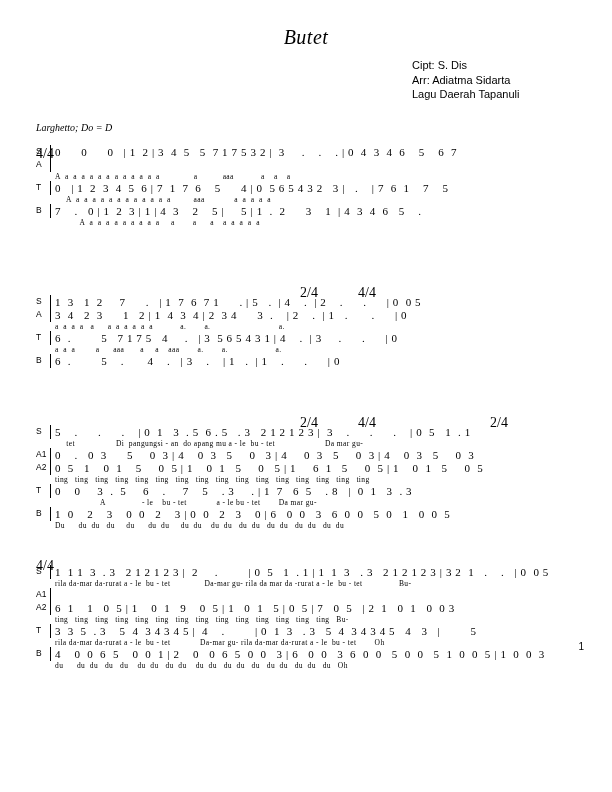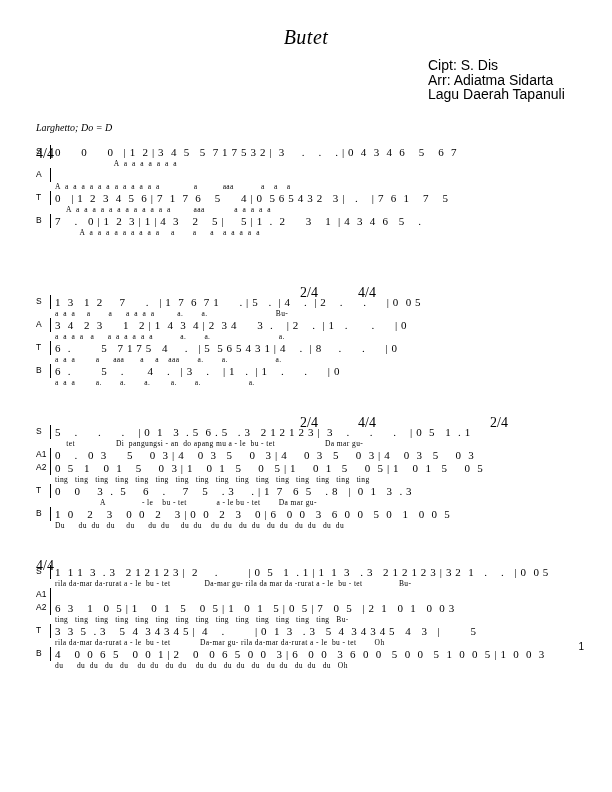--- a/index.html
+++ b/index.html
@@ -28,23 +28,23 @@
     width: 612px;
     text-align: center;
     font-family: "Liberation Serif", serif;
     font-style: italic;
     font-size: 20px;
     letter-spacing: 0.5px;
   }
   .credits {
     position: absolute;
     top: 58px;
-    left: 428px;
+    left: 412px;
     font-family: "Liberation Sans", sans-serif;
-    font-size: 14px;
+    font-size: 11px;
     line-height: 14.5px;
   }
   .tempo {
     position: absolute;
     top: 122px;
     left: 36px;
     font-family: "Liberation Serif", serif;
     font-style: italic;
     font-size: 10px;
   }
@@ -142,23 +142,20 @@
   <div class="meter m-sys3b">4/4</div>
   <div class="meter m-sys3c">2/4</div>
   <div class="meter m-sys4">4/4</div>
 
   <div class="system sys1">
     <div class="staff-row">
       <span class="voice-label">S</span>
       <span class="bar"></span>
       <span class="notes">0      0      0   | 1  2 | 3  4  5   5  7 1 7 5 3 2 |  3     .    .    . | 0  4  3  4  6    5    6  7</span>
     </div>
-    <div class="staff-row lyric">
-      <span class="lyrics">                          A  a  a  a  a  a  a  a                                          </span>
-    </div>
     <div class="staff-row">
       <span class="voice-label">A</span>
       <span class="bar"></span>
     </div>
     <div class="staff-row lyric">
       <span class="lyrics">A  a  a  a  a  a  a  a  a  a  a  a  a               a           aaa            a    a    a</span>
     </div>
     <div class="staff-row">
       <span class="voice-label">T</span>
       <span class="bar"></span>
@@ -176,67 +173,61 @@
       <span class="lyrics">           A  a  a  a  a  a  a  a  a  a     a        a      a    a  a  a  a  a</span>
     </div>
   </div>
 
   <div class="system sys2">
     <div class="staff-row">
       <span class="voice-label">S</span>
       <span class="bar"></span>
       <span class="notes">1  3   1  2     7      .   | 1  7  6  7 1      . | 5   .  | 4    .  | 2    .      .      | 0  0 5</span>
     </div>
-    <div class="staff-row lyric">
-      <span class="lyrics">a  a  a     a        a      a  a  a  a          a.        a.                              Bu-</span>
-    </div>
     <div class="staff-row">
       <span class="voice-label">A</span>
       <span class="bar"></span>
       <span class="notes">3  4   2  3      1   2 | 1  4  3  4 | 2  3 4      3  .    | 2    .  | 1   .       .      | 0</span>
     </div>
     <div class="staff-row lyric">
       <span class="lyrics">a  a  a  a   a      a  a  a  a  a  a            a.        a.                              a.</span>
     </div>
     <div class="staff-row">
       <span class="voice-label">T</span>
       <span class="bar"></span>
-      <span class="notes">6  .         5   7 1 7 5   4     .   | 5  5 6 5 4 3 1 | 4    .  | 8     .      .      | 0</span>
+      <span class="notes">6  .         5   7 1 7 5   4     .   | 3  5 6 5 4 3 1 | 4    .  | 3     .      .      | 0</span>
     </div>
     <div class="staff-row lyric">
       <span class="lyrics">a  a  a         a      aaa       a     a    aaa        a.        a.                     a.</span>
     </div>
     <div class="staff-row">
       <span class="voice-label">B</span>
       <span class="bar"></span>
       <span class="notes">6  .         5    .       4    .   | 3    .    | 1   .  | 1    .      .      | 0</span>
     </div>
-    <div class="staff-row lyric">
-      <span class="lyrics">a  a  a         a.        a.        a.         a.        a.                     a.</span>
-    </div>
   </div>
 
   <div class="system sys3">
     <div class="staff-row">
       <span class="voice-label">S</span>
       <span class="bar"></span>
       <span class="notes">5    .      .      .    | 0  1   3  . 5  6 . 5   . 3   2 1 2 1 2 3 |  3    .      .      .    | 0  5   1  . 1</span>
     </div>
     <div class="staff-row lyric">
       <span class="lyrics">     tet                  Di  pangungsi - an  do apang mu a - le  bu - tet                      Da mar gu-</span>
     </div>
     <div class="staff-row">
       <span class="voice-label">A1</span>
       <span class="bar"></span>
       <span class="notes">0    .   0  3      5     0  3 | 4    0  3   5     0   3 | 4     0  3   5     0  3 | 4    0  3   5     0  3</span>
     </div>
     <div class="staff-row">
       <span class="voice-label">A2</span>
       <span class="bar"></span>
-      <span class="notes">0  5   1    0  1    5     0  3 | 1    0  1   5     0   5 | 1     0  1   5     0  5 | 1    0  1   5     0  5</span>
+      <span class="notes">0  5   1    0  1    5     0  5 | 1    0  1   5     0   5 | 1     6  1   5     0  5 | 1    0  1   5     0  5</span>
     </div>
     <div class="staff-row lyric">
       <span class="lyrics">ting   ting   ting   ting   ting   ting   ting   ting   ting   ting   ting   ting   ting   ting   ting   ting</span>
     </div>
     <div class="staff-row">
       <span class="voice-label">T</span>
       <span class="bar"></span>
       <span class="notes">0    0     3  .  5     6    .     7    5    . 3     . | 1  7   6  5    . 8   |  0  1   3  . 3</span>
     </div>
     <div class="staff-row lyric">
@@ -261,21 +252,21 @@
     <div class="staff-row lyric">
       <span class="lyrics">rila da-mar da-rurat a - le  bu - tet               Da-mar gu- rila da mar da -rurat a - le  bu - tet                Bu-</span>
     </div>
     <div class="staff-row">
       <span class="voice-label">A1</span>
       <span class="bar"></span>
     </div>
     <div class="staff-row">
       <span class="voice-label">A2</span>
       <span class="bar"></span>
-      <span class="notes">6  3    1   0  5 | 1    0  1   5    0  5 | 1   0  1   5 | 0  5 | 7   0  5   | 2  1   0  1   0  0 3</span>
+      <span class="notes">6  1    1   0  5 | 1    0  1   9    0  5 | 1   0  1   5 | 0  5 | 7   0  5   | 2  1   0  1   0  0 3</span>
     </div>
     <div class="staff-row lyric">
       <span class="lyrics">ting   ting   ting   ting   ting   ting   ting   ting   ting   ting   ting   ting   ting   ting   Bu-</span>
     </div>
     <div class="staff-row">
       <span class="voice-label">T</span>
       <span class="bar"></span>
       <span class="notes">3  3  5  . 3    5  4  3 4 3 4 5 |  4    .         | 0  1  3   . 3   5  4  3 4 3 4 5   4   3   |         5</span>
     </div>
     <div class="staff-row lyric">

